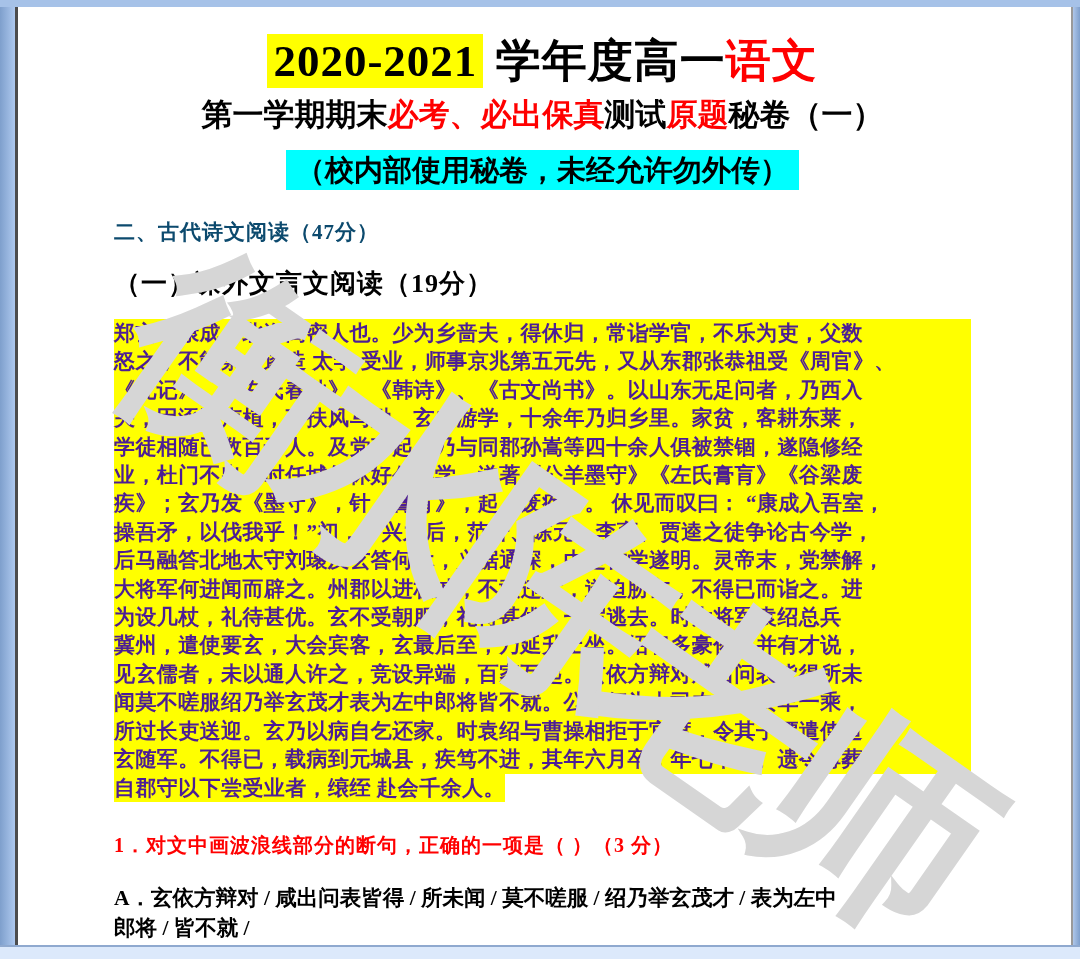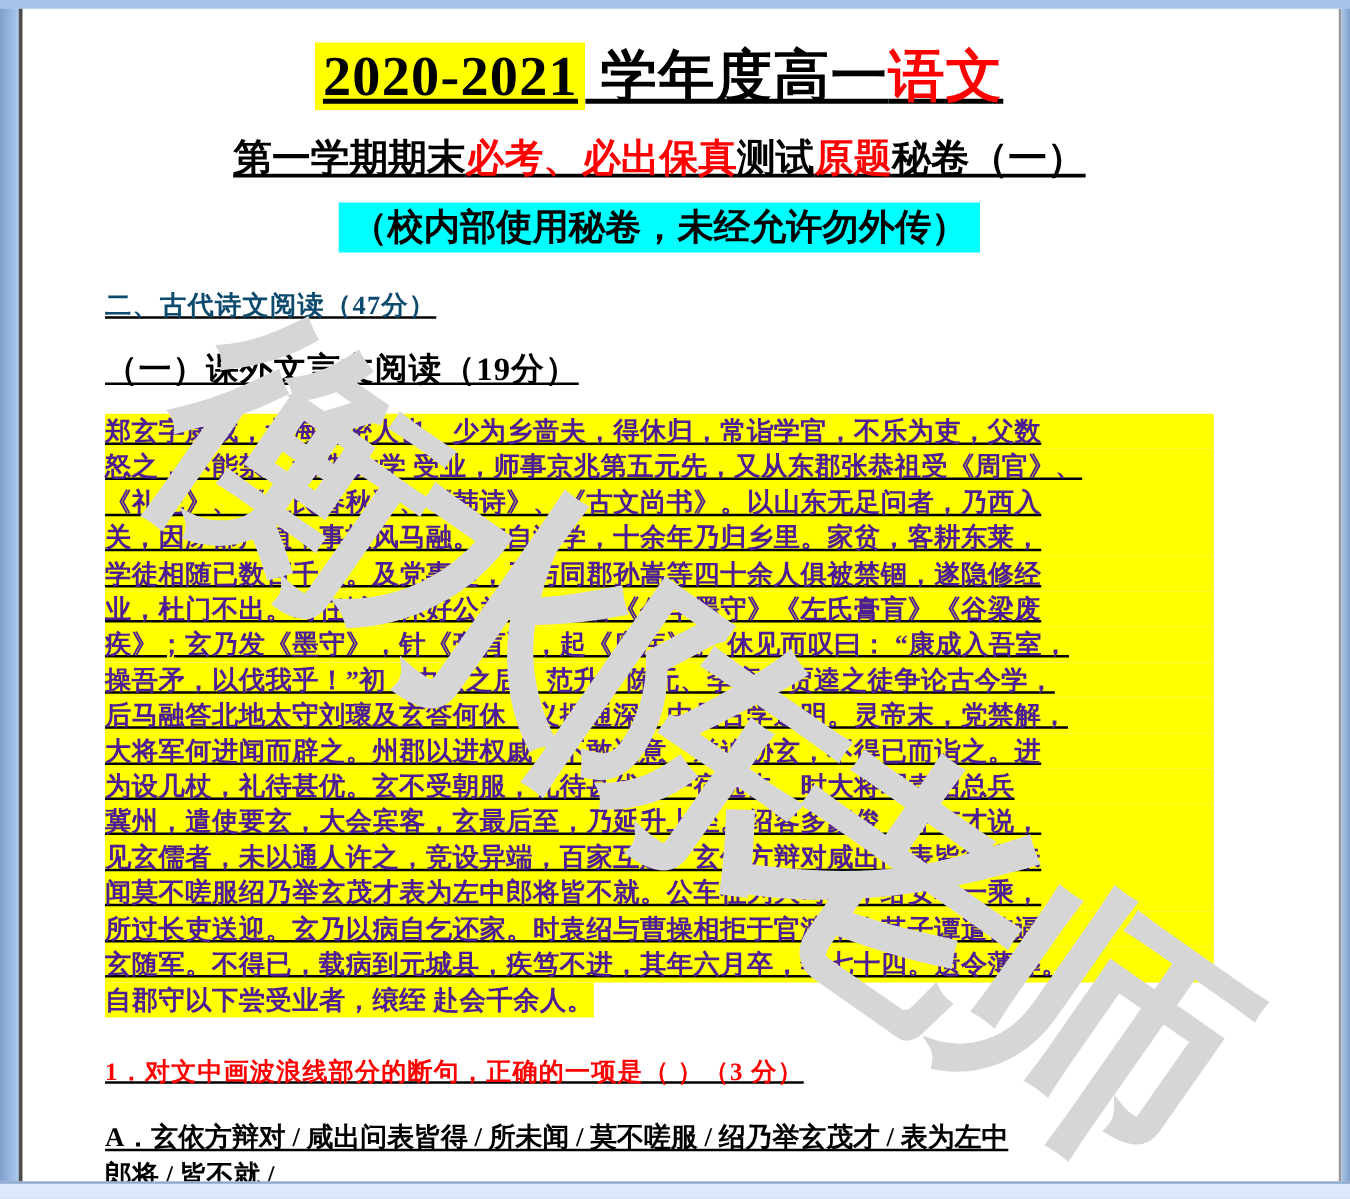--- a/index.html
+++ b/index.html
@@ -13,25 +13,25 @@
     background:linear-gradient(to right,#7e9fcc,#aec9ef);}
   .edge-right{position:absolute;top:7px;right:0;width:9px;bottom:12px;
     background:linear-gradient(to right,#bcd2f2,#7e9fcc);}
   .edge-bottom{position:absolute;bottom:0;left:0;right:0;height:12px;
     background:#dce9fb;border-top:2px solid #8fa9cf;}
   .paper{
     position:absolute;left:15px;top:7px;width:1053px;height:938px;
     background:#ffffff;border-left:3px solid #4d4d4d;border-right:2px solid #9a9a9a;
     overflow:hidden;
   }
-  .content{position:relative;z-index:1;padding:24px 100px 0 66px;text-decoration:underline;}
+  .content{position:relative;z-index:1;padding:24px 100px 0 96px;}
   .title{ text-align:center;font-weight:bold;font-size:45px;line-height:60px;letter-spacing:1px;}
   .hl-yellow{background:#ffff00;padding:2px 6px;}
   .red{color:#ff0000;}
-  .subtitle{text-align:center;font-weight:bold;font-size:31px;line-height:40px;margin-top:16px;}
+  .subtitle{text-align:center;font-weight:bold;font-size:31px;line-height:40px;margin-top:4px;}
   .notice-wrap{text-align:center;margin-top:15px;}
   .notice{display:inline-block;background:#00ffff;font-weight:bold;font-size:29px;
     padding:2px 10px;line-height:36px;}
   .sec-heading{color:#0c4a6e;font-weight:bold;font-size:21px;margin-top:28px;letter-spacing:1px;}
   .subsec-heading{color:#000;font-weight:bold;font-size:26px;margin-top:20px;letter-spacing:1px;}
   .passage{margin-top:18px;font-weight:bold;font-size:21px;line-height:28.4px;color:#4c1d95;}
   .pline{background:#ffff00;white-space:nowrap;letter-spacing:0.4px;}
   .pline.short{display:inline-block;}
   .question{color:#ff0000;font-weight:bold;font-size:20px;margin-top:30px;letter-spacing:1px;}
   .option{font-weight:bold;font-size:21.5px;line-height:30px;margin-top:24px;color:#000;}

